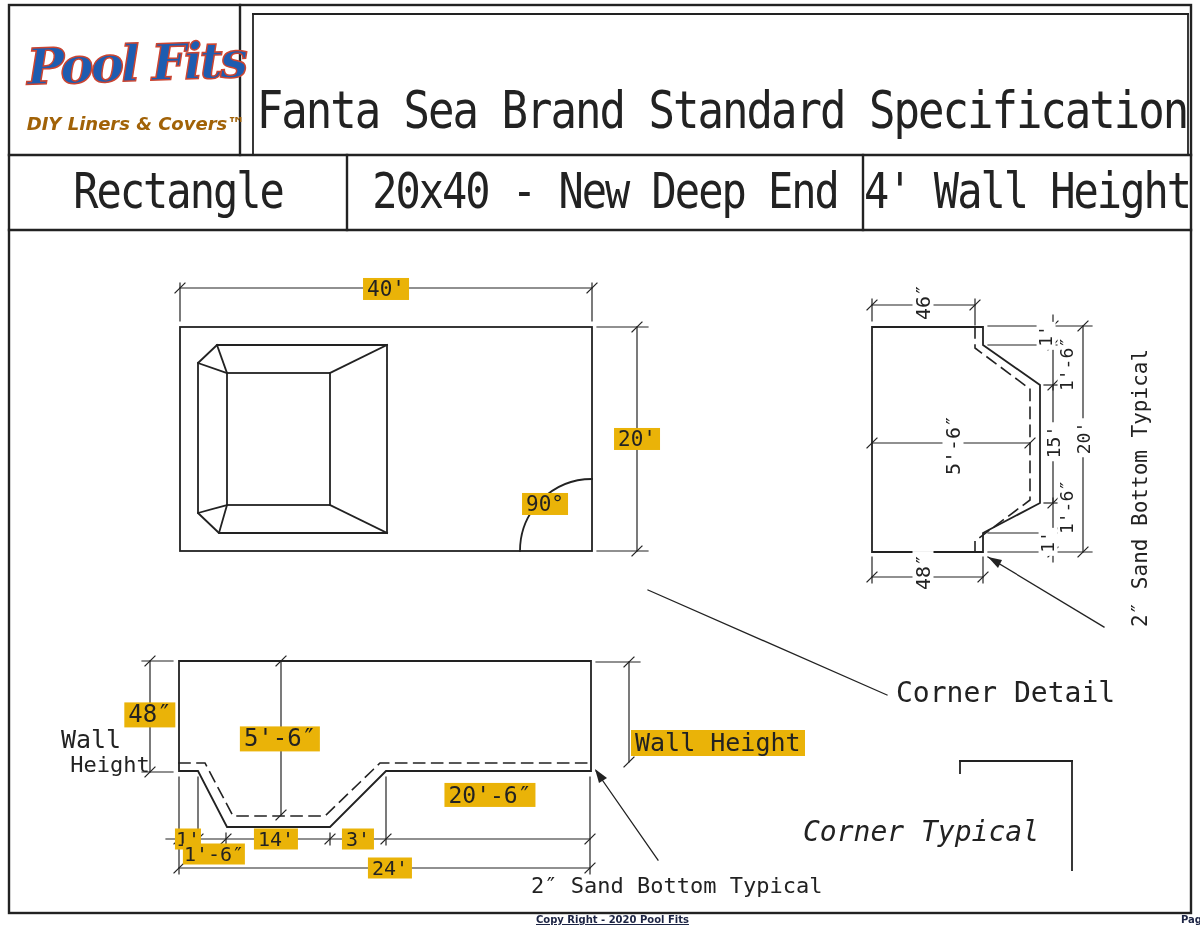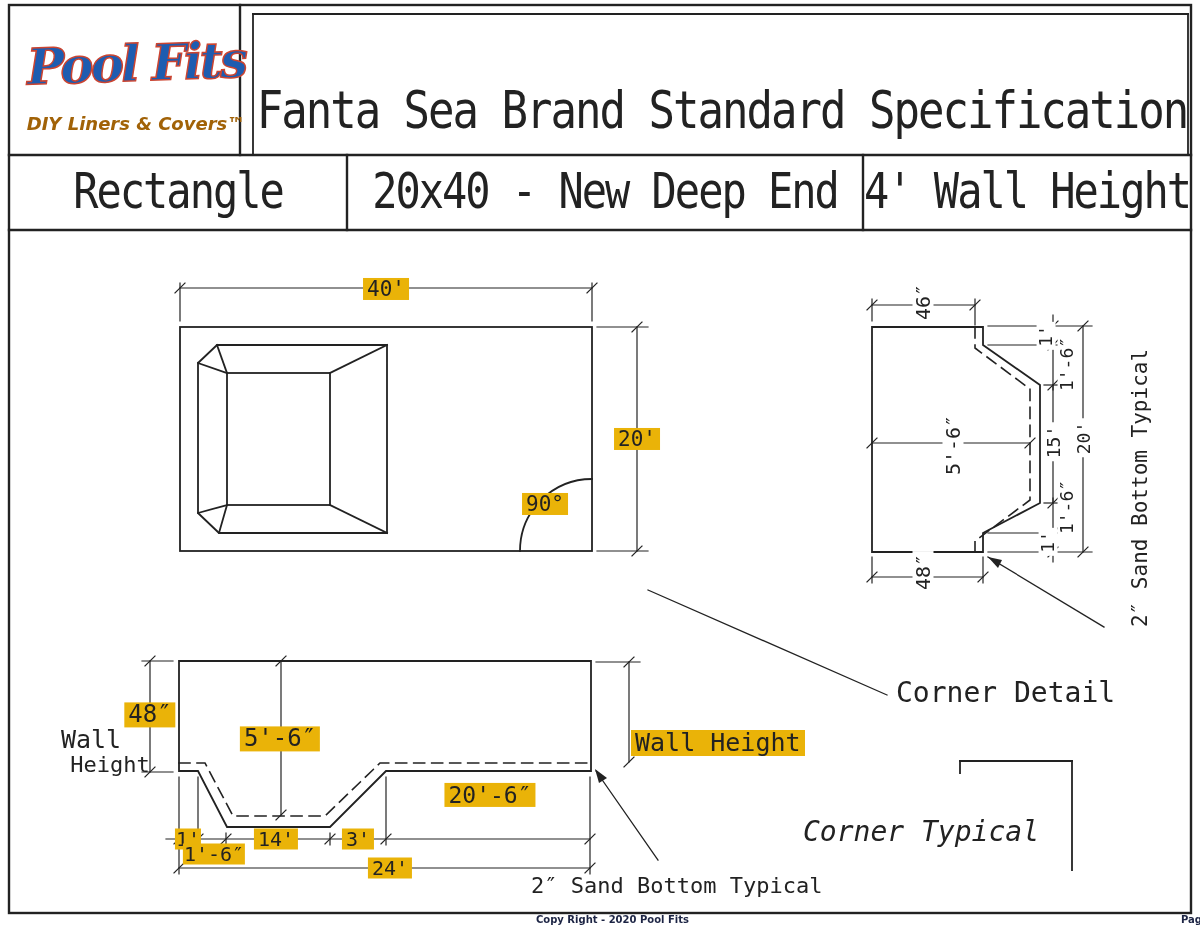--- a/index.html
+++ b/index.html
@@ -188,16 +188,16 @@
   <div class="label ctr bg" style="left:188px;top:839px;font-size:20px;padding:0 1px;">1'</div>
   <div class="label ctr bg" style="left:214px;top:854px;font-size:20px;padding:0 1px;">1'-6″</div>
   <div class="label ctr bg" style="left:276px;top:839px;font-size:20px;">14'</div>
   <div class="label ctr bg" style="left:358px;top:839px;font-size:20px;">3'</div>
   <div class="label ctr bg" style="left:490px;top:795px;font-size:23px;">20'-6″</div>
   <div class="label ctr bg" style="left:390px;top:868px;font-size:20px;">24'</div>
   <div class="label la" style="left:531px;top:874px;font-size:22px;">2″ Sand Bottom Typical</div>
 
   <div class="label ctr" style="left:921px;top:832px;font-size:28px;font-style:italic;">Corner Typical</div>
 
-  <div class="label la footer-txt" style="left:536px;top:915px;font-size:10px;">Copy Right - 2020 Pool Fits</div>
+  <div class="label la footer-txt" style="left:536px;top:915px;font-size:10px;text-decoration:underline;">Copy Right - 2020 Pool Fits</div>
   <div class="label la footer-txt" style="left:1155px;top:915px;font-size:10px;margin-left:26px;">Page 37</div>
 
 </div>
 
 </body></html>

